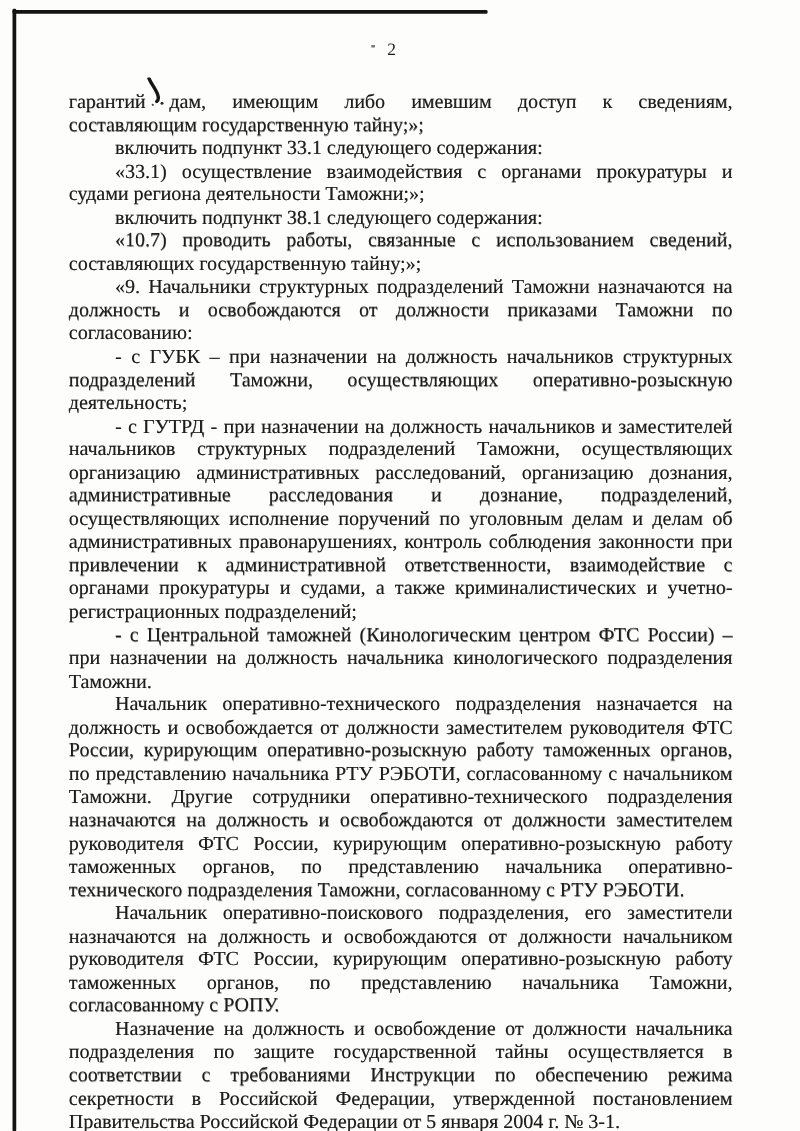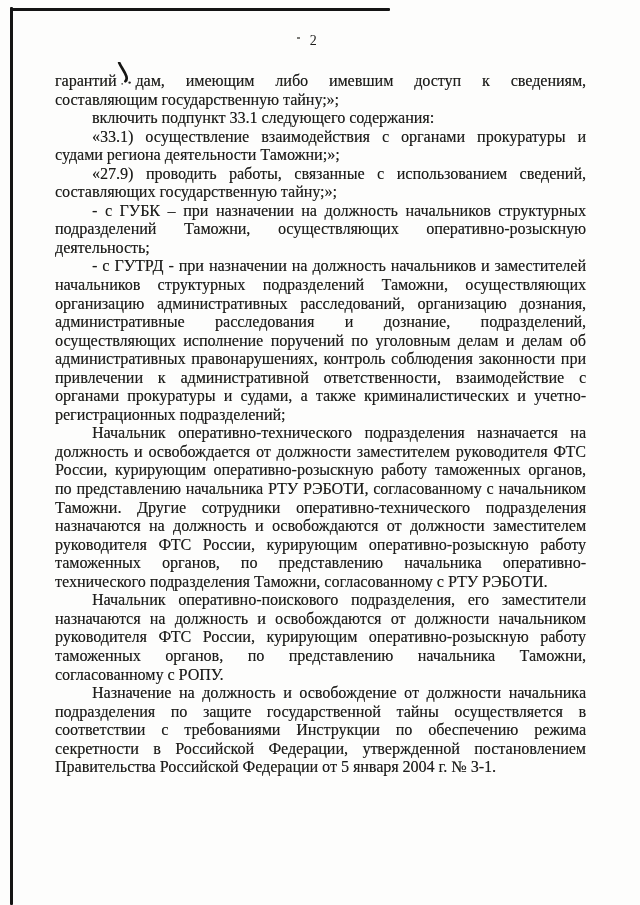--- a/index.html
+++ b/index.html
@@ -96,21 +96,24 @@
   <div class="doc-body">
 
     <p class="continuation"><span>гарантий</span><span class="blot"><svg width="15" height="24" viewBox="0 0 15 24" xmlns="http://www.w3.org/2000/svg">
             <path d="M2.2 0.8 C4.2 5.5 7.8 9.5 9.3 14.2 C9.9 16.2 9.6 18.2 8.4 19.2" fill="none" stroke="#161614" stroke-width="2.7" stroke-linecap="round"></path>
             <circle cx="12.6" cy="20.6" r="1.2" fill="#2a2a27"></circle>
             <circle cx="5.2" cy="21.8" r="0.9" fill="#4a4a46"></circle>
           </svg></span><span>дам, имеющим либо имевшим доступ к сведениям, составляющим государственную тайну;»;</span></p>
 
     <p>включить подпункт 33.1 следующего содержания:</p>
     <p>«33.1) осуществление взаимодействия с органами прокуратуры и судами региона деятельности Таможни;»;</p>
-    <p>«27.9) проводить работы, связанные с использованием сведений, составляющих государственную тайну;»;</p>
+    <p>включить подпункт 38.1 следующего содержания:</p>
+    <p>«10.7) проводить работы, связанные с использованием сведений, составляющих государственную тайну;»;</p>
+    <p>«9. Начальники структурных подразделений Таможни назначаются на должность и освобождаются от должности приказами Таможни по согласованию:</p>
     <p>- с ГУБК – при назначении на должность начальников структурных подразделений Таможни, осуществляющих оперативно-розыскную деятельность;</p>
     <p>- с ГУТРД - при назначении на должность начальников и заместителей начальников структурных подразделений Таможни, осуществляющих организацию административных расследований, организацию дознания, административные расследования и дознание, подразделений, осуществляющих исполнение поручений по уголовным делам и делам об административных правонарушениях, контроль соблюдения законности при привлечении к административной ответственности, взаимодействие с органами прокуратуры и судами, а также криминалистических и учетно-регистрационных подразделений;</p>
+    <p>- с Центральной таможней (Кинологическим центром ФТС России) – при назначении на должность начальника кинологического подразделения Таможни.</p>
     <p>Начальник оперативно-технического подразделения назначается на должность и освобождается от должности заместителем руководителя ФТС России, курирующим оперативно-розыскную работу таможенных органов, по представлению начальника РТУ РЭБОТИ, согласованному с начальником Таможни. Другие сотрудники оперативно-технического подразделения назначаются на должность и освобождаются от должности заместителем руководителя ФТС России, курирующим оперативно-розыскную работу таможенных органов, по представлению начальника оперативно-технического подразделения Таможни, согласованному с РТУ РЭБОТИ.</p>
     <p>Начальник оперативно-поискового подразделения, его заместители назначаются на должность и освобождаются от должности начальником руководителя ФТС России, курирующим оперативно-розыскную работу таможенных органов, по представлению начальника Таможни, согласованному с РОПУ.</p>
     <p>Назначение на должность и освобождение от должности начальника подразделения по защите государственной тайны осуществляется в соответствии с требованиями Инструкции по обеспечению режима секретности в Российской Федерации, утвержденной постановлением Правительства Российской Федерации от 5 января 2004 г. № 3-1.</p>
 
   </div>
 </div>
 
 </body></html>

